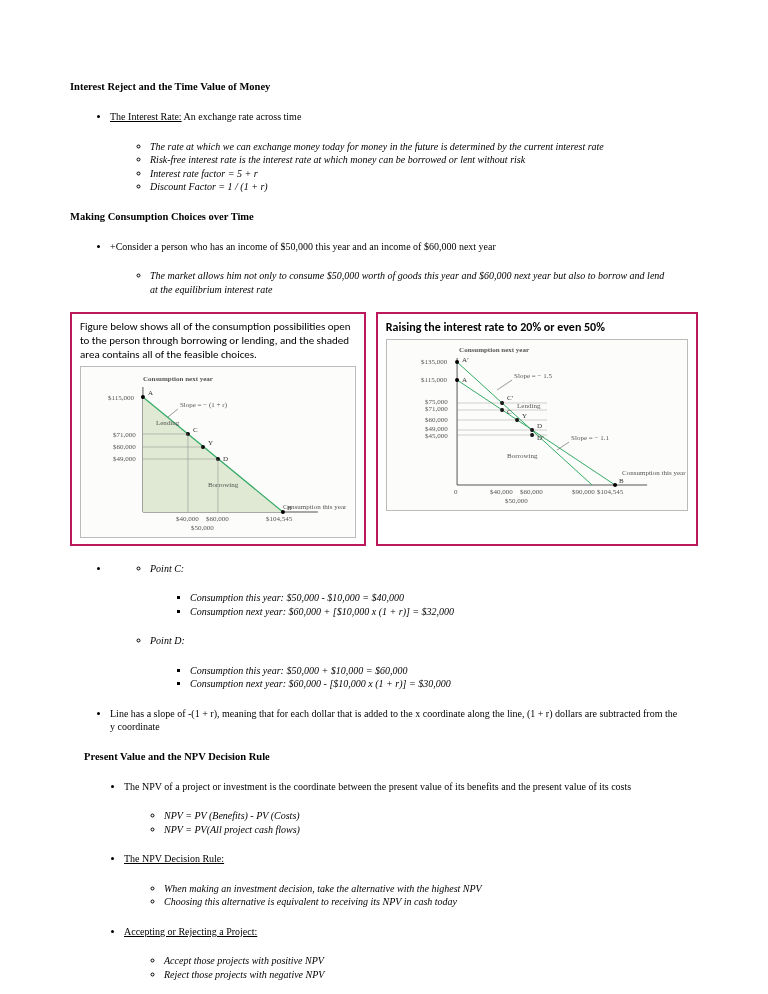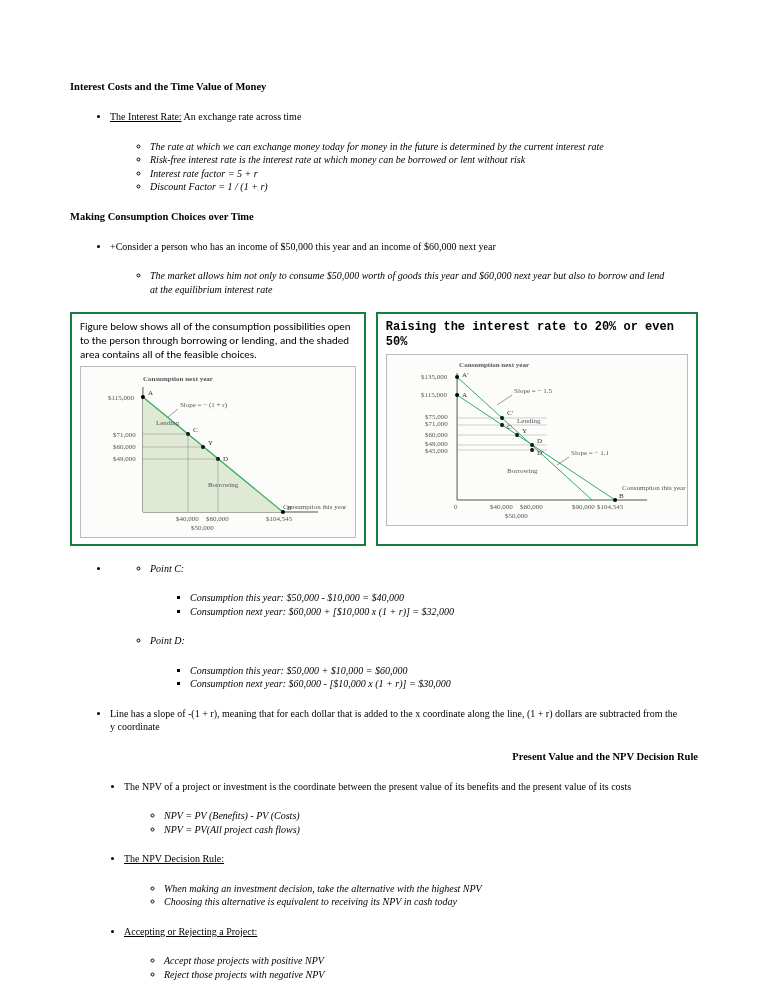--- a/index.html
+++ b/index.html
@@ -14,33 +14,33 @@
     line-height: 1.35;
   }
   .heading { font-weight: bold; font-size: 10.5px; margin: 0 0 1px 0;}
   ul { margin: 16px; padding-left: 24px; }
   ul.disc { list-style-type: disc; }
   ul.circ { list-style-type: circle; font-style: italic; }
   ul.sq   { list-style-type: square; }
   li { margin: 0; }
   .u { text-decoration: underline; }
   .figrow { display:flex; gap:10px; margin:12px 0 6px 0; }
-  .figbox { border:2px solid #15803d; background:#fff; padding:6px 8px; flex:1; }
+  .figbox { border:2px solid #be185d; background:#fff; padding:6px 8px; flex:1; }
   .figcap { font-family: Calibri, Arial, sans-serif; font-size:11px; line-height:1.25; margin-bottom:4px;}
-  .figcap.b { font-weight:bold; font-size:12px;font-family:Liberation Mono, monospace;}
+  .figcap.b { font-weight:bold; font-size:12px;}
   .chartwrap { border:1px solid #bbb; background:#fcfcfa; position:relative; height:160px; overflow:hidden;}
   svg { display:block; }
   .ptlabel { font-size:7px; fill:#333; font-family:Georgia,serif;}
   .tiny { font-size:7px; fill:#555;}
-  .subhead { font-weight:bold; font-size:10.5px; margin-top:12px;text-align:right;}
+  .subhead { font-weight:bold; font-size:10.5px; margin-top:12px;}
 </style>
 </head>
 <body>
 
-<div class="heading">Interest Costs and the Time Value of Money</div>
+<div class="heading">Interest Reject and the Time Value of Money</div>
 <ul class="disc">
   <li>
     <span class="u">The Interest Rate:</span><span> An exchange rate across time</span>
     <ul class="circ">
       <li>The rate at which we can exchange money today for money in the future is determined by the current interest rate</li>
       <li>Risk-free interest rate is the interest rate at which money can be borrowed or lent without risk</li>
       <li>Interest rate factor = 5 + r</li>
       <li>Discount Factor = 1 / (1 + r)</li>
     </ul>
   </li>

